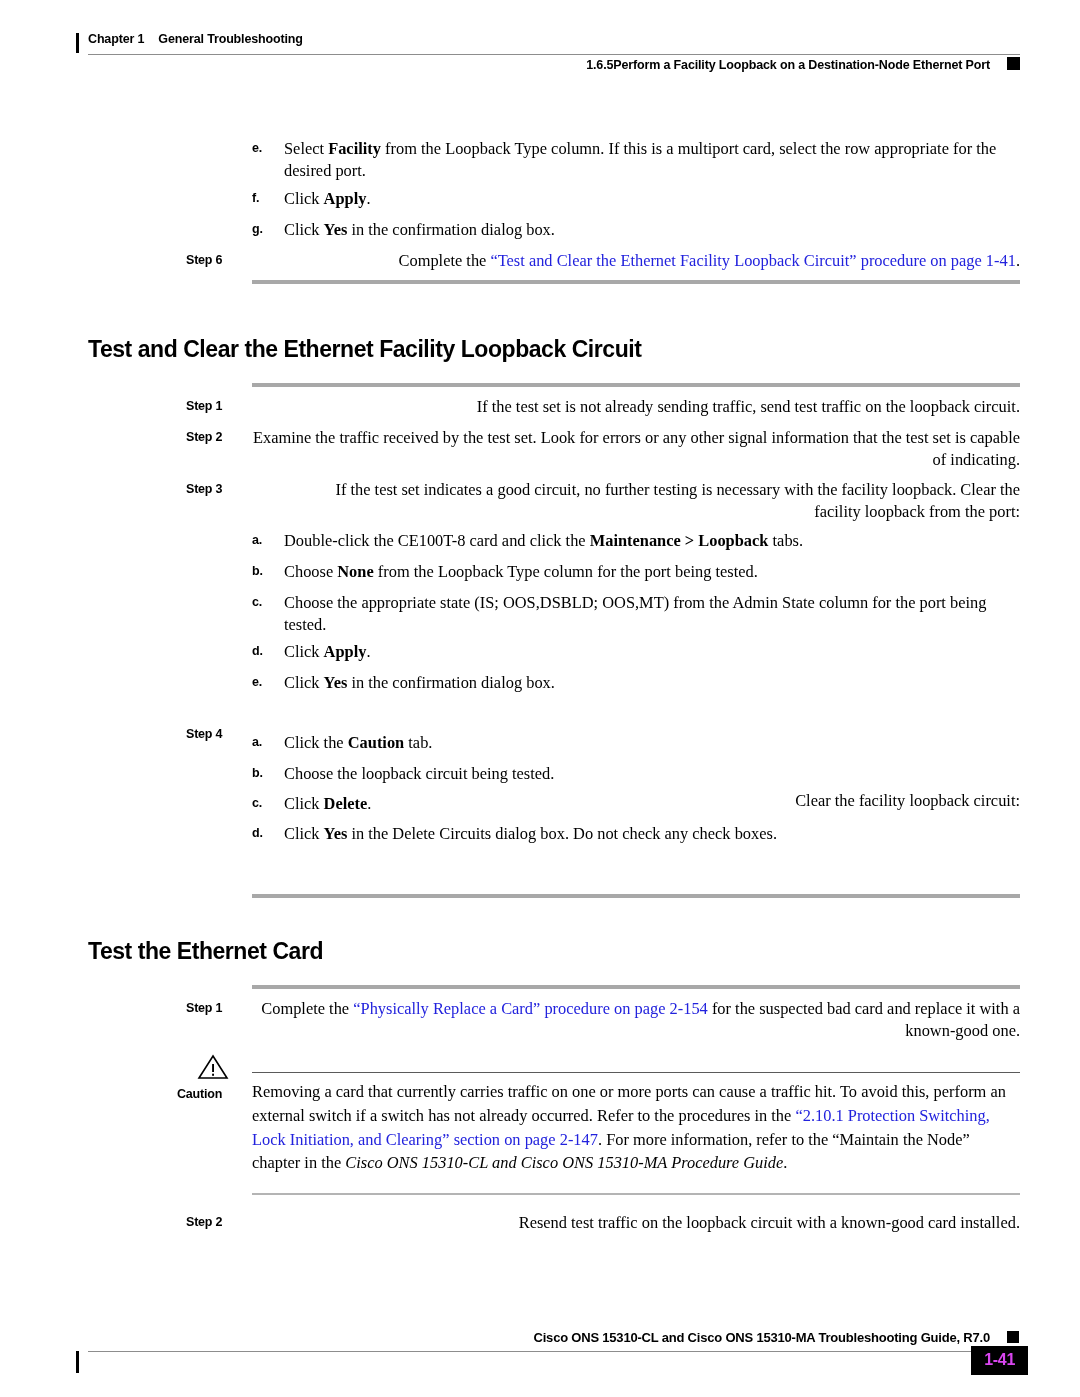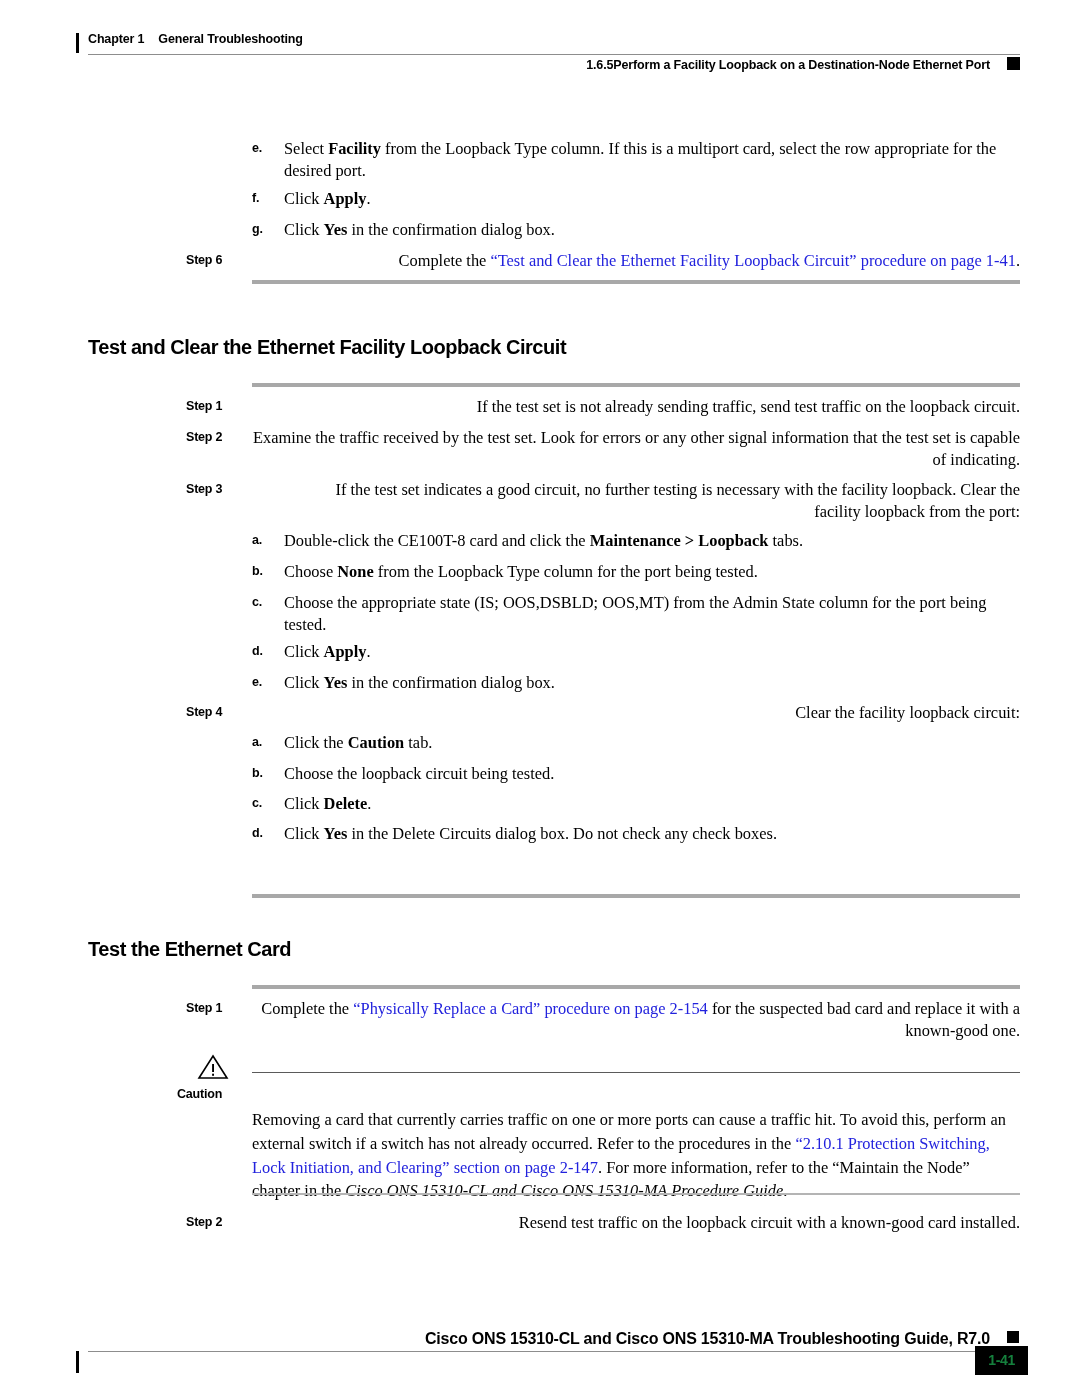--- a/index.html
+++ b/index.html
@@ -151,21 +151,21 @@
     height: 2px;
     background: #b4b4b4;
   }
 
   
   .h2 {
     position: absolute;
     left: 88px;
     font-family: "Liberation Sans", "DejaVu Sans", sans-serif;
     font-weight: bold;
-    font-size: 20px;
+    font-size: 23px;
     letter-spacing: -0.45px;
     white-space: nowrap;
     text-align: right;
   }
 
   
   .caution-icon {
     position: absolute;
     left: 197px;
     top: 1054px;
@@ -183,38 +183,37 @@
     line-height: 21.5px;
     letter-spacing: -0.2px;
   }
   .caution-body {
     position: absolute;
     left: 252px;
     top: 1080px;
     width: 768px;
     font-size: 16.4px;
     line-height: 23.8px;
-    margin-top: 28px;
   }
 
   
   .footer {
     position: absolute;
     left: 88px;
     top: 1330px;
     width: 932px;
     height: 60px;
   }
   .footer-text {
     position: absolute;
     right: 30px;
     top: 0px;
     font-family: "Liberation Sans", "DejaVu Sans", sans-serif;
     font-weight: bold;
-    font-size: 16px;
+    font-size: 13px;
     letter-spacing: -0.2px;
     white-space: nowrap;
   }
   .footer-square {
     position: absolute;
     right: 1px;
     top: 1px;
     width: 12px;
     height: 12px;
     background: #000;
@@ -233,24 +232,24 @@
     top: 21px;
     width: 3px;
     height: 22px;
     background: #000;
   }
   .page-number-box {
     position: absolute;
     right: -8px;
     top: 16px;
     background: #000;
-    color: #15803d;
-    font-family: "Liberation Sans", "DejaVu Sans", sans-serif;
-    font-weight: bold;
-    font-size: 14px;
+    color: #d946ef;
+    font-family: "Liberation Sans", "DejaVu Sans", sans-serif;
+    font-weight: bold;
+    font-size: 16px;
     letter-spacing: -0.3px;
     padding: 4px 13px 5px 13px;
     line-height: 20px;
   }
 </style>
 </head>
 <body>
 
 <div class="page">
 
@@ -327,21 +326,21 @@
   <div class="sub-row" style="top:641px;">
     <div class="sub-label">d.</div>
     <div class="sub-body"><span>Click </span><b class="ui">Apply</b><span>.</span></div>
   </div>
 
   <div class="sub-row" style="top:672px;">
     <div class="sub-label">e.</div>
     <div class="sub-body"><span>Click </span><b class="ui">Yes</b><span> in the confirmation dialog box.</span></div>
   </div>
 
-  <div class="step-row" style="top:702px;">
+  <div class="step-row" style="top:724px;flex-direction:column;">
     <div class="step-label">Step 4</div>
     <div class="step-body">Clear the facility loopback circuit:</div>
   </div>
 
   <div class="sub-row" style="top:732px;">
     <div class="sub-label">a.</div>
     <div class="sub-body"><span>Click the </span><b class="ui">Caution</b><span> tab.</span></div>
   </div>
 
   <div class="sub-row" style="top:763px;">

